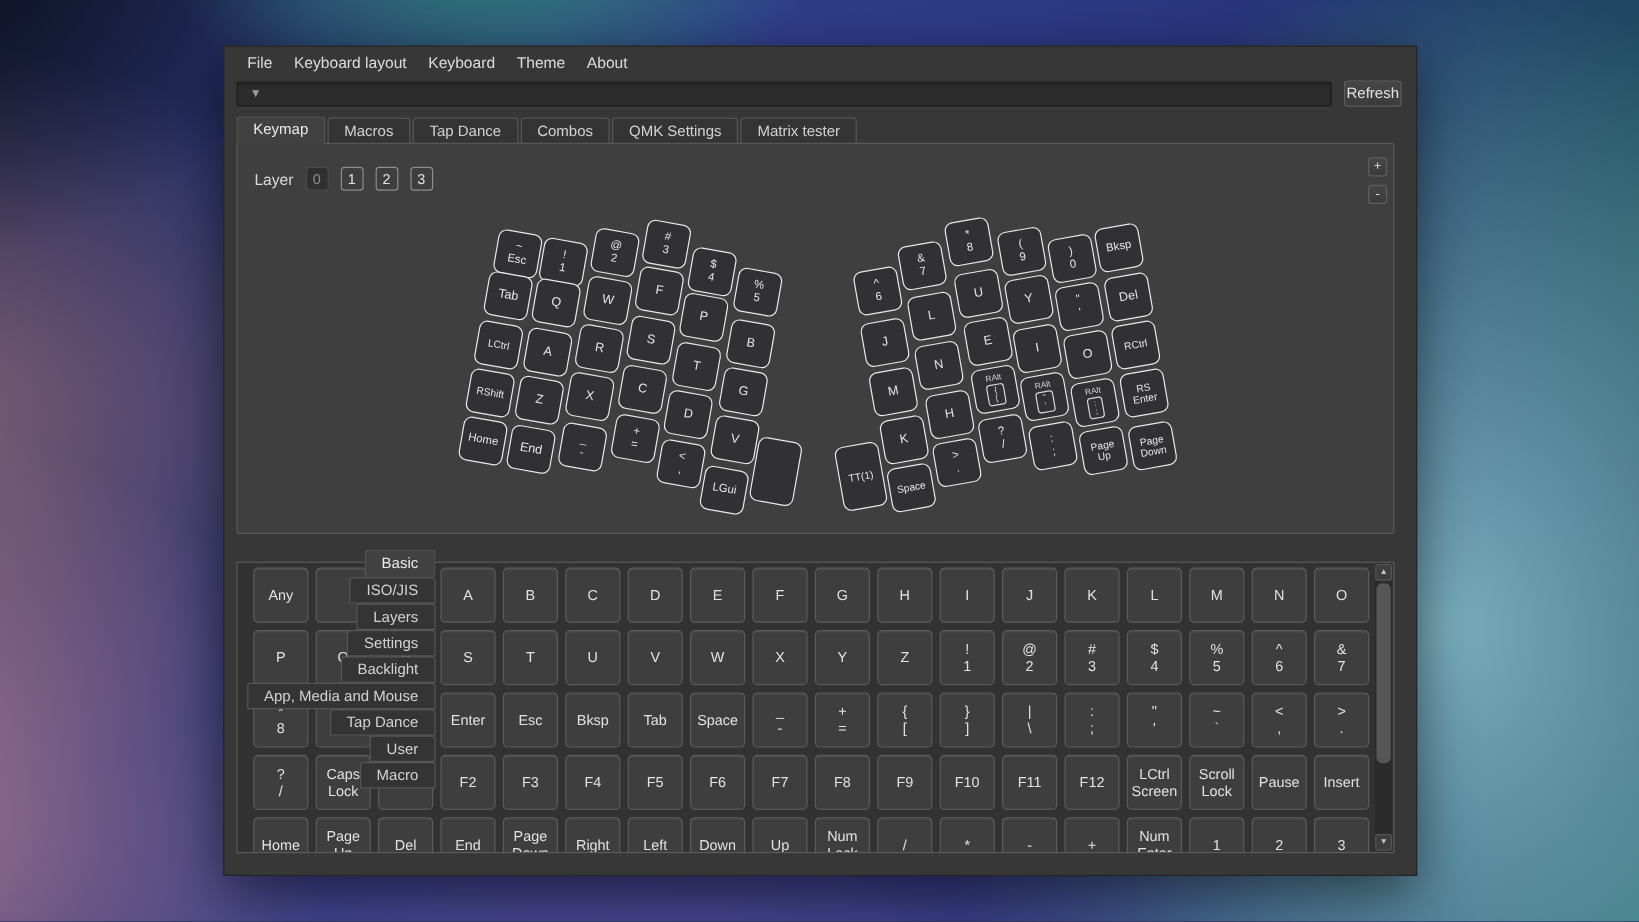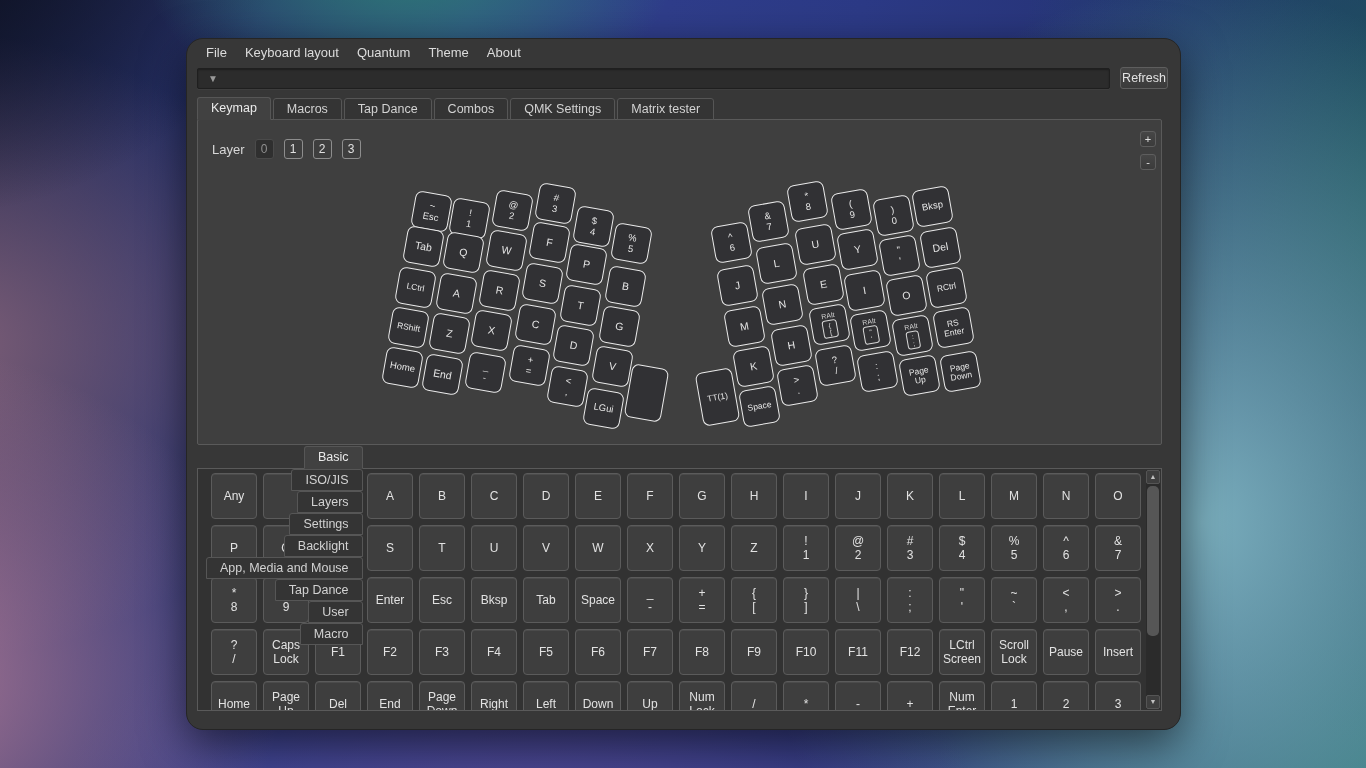--- a/index.html
+++ b/index.html
@@ -19,21 +19,21 @@
       radial-gradient(640px 520px at -4% 45%, #7e5f78 0%, rgba(126,95,120,0) 60%),
       radial-gradient(900px 640px at 38% 118%, #5a4b94 0%, rgba(90,75,148,0) 55%),
       radial-gradient(820px 980px at 88% 68%, #79adbc 0%, rgba(121,173,188,0) 55%),
       radial-gradient(760px 900px at 106% 28%, #1d5c5c 0%, rgba(29,92,92,0) 60%),
       radial-gradient(900px 700px at 108% 105%, #2e8076 0%, rgba(46,128,118,0) 60%),
       linear-gradient(105deg, #1c2347 0%, #32408e 30%, #2c3a86 55%, #1f2a60 100%);
   }
   
   #window {
     position:absolute; left:186px; top:38px; width:995px; height:692px;
-    background:#373737; border:1px solid #252525; border-radius:17px;
+    background:#373737; border:1px solid #252525; border-radius:0;
     box-shadow:0 14px 44px rgba(0,0,0,.55);
     overflow:hidden;
   }
   
   .menubar { position:absolute; left:0; top:2px; width:100%; height:22px; display:flex; align-items:center; padding-left:10px; }
   .menu-item { color:#dcdcdc; font-size:13px; padding:2px 9px; cursor:default; }
   
   .combo {
     position:absolute; left:10px; top:29px; width:913px; height:21px;
     background:#2c2c2c; border:1px solid #1f1f1f; border-radius:2px;
@@ -50,21 +50,21 @@
   .refresh-btn { position:absolute; left:933px; top:28px; width:48px; height:22px; line-height:20px; }
   
   .tabrow { position:absolute; display:flex; align-items:flex-end; height:23px; z-index:3; }
   .tabrow.main { left:10px; top:58px; }
   .tabrow.codes { left:19px; top:407px;flex-direction:column; }
   .tab {
     height:22px; padding:0 13px; margin-right:2px; line-height:21px;
     background:#343434; border:1px solid #565656; border-radius:3px 3px 0 0;
     color:#d2d2d2; font-size:12.5px; white-space:nowrap;
   }
-  .tab.active { background:#414141; color:#eaeaea; height:23px; border-bottom:1px solid #414141; }
+  .tab.active { background:#414141; color:#eaeaea; height:23px; border-bottom:1px solid #414141;margin-top:12px; }
   
   .keymap-panel {
     position:absolute; left:10px; top:80px; width:965px; height:326px;
     background:#3f3f3f; border:1px solid #5a5a5a; border-radius:2px;
   }
   .layer-row { position:absolute; left:14px; top:19px; display:flex; align-items:center; }
   .layer-label { color:#d8d8d8; font-size:13px; margin-right:10px; }
   .layer-btn {
     width:19px; height:20px; margin-right:10px; line-height:18px;
     background:#3e3e3e; border:1px solid #8d8d8d; border-radius:3px;
@@ -124,21 +124,21 @@
 </style>
 </head>
 <body>
 
 <div class="wallpaper"></div>
 
 <div id="window">
   <div class="menubar" id="menubar">
       <div class="menu-item">File</div>
       <div class="menu-item">Keyboard layout</div>
-      <div class="menu-item">Quantum</div>
+      <div class="menu-item">Keyboard</div>
       <div class="menu-item">Theme</div>
       <div class="menu-item">About</div>
     </div>
 
   <div class="combo">
     <span class="combo-arrow">▼</span>
   </div>
   <div class="btn refresh-btn">Refresh</div>
 
   <div class="tabrow main" id="main-tabs">

